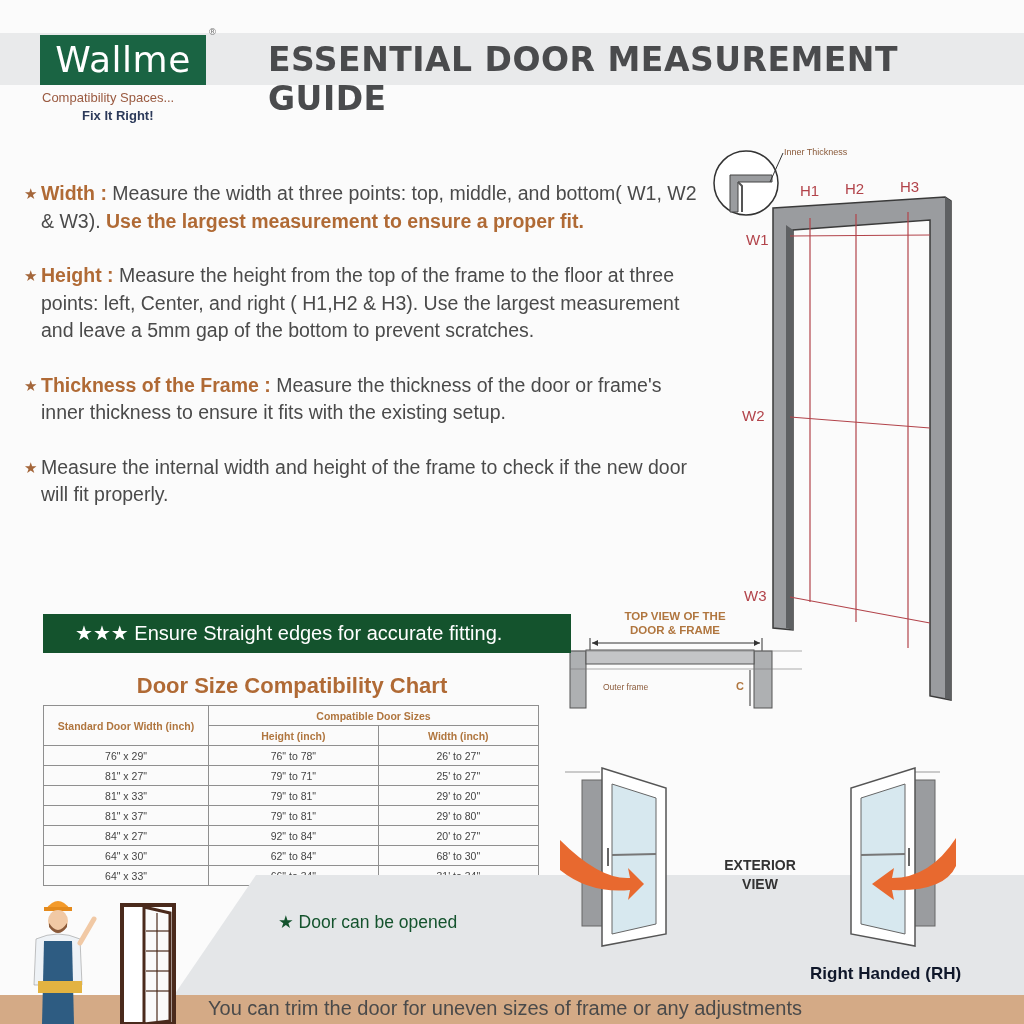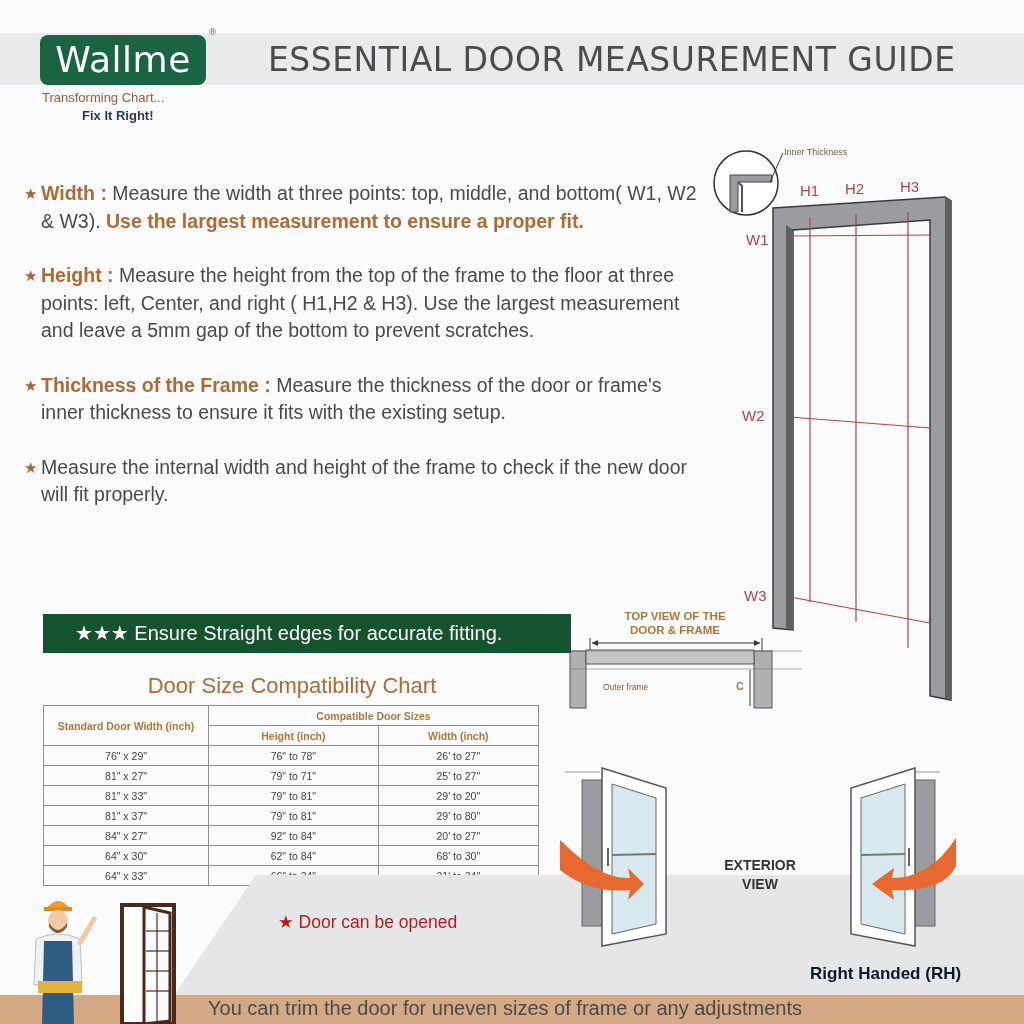--- a/index.html
+++ b/index.html
@@ -1,65 +1,65 @@
 <!DOCTYPE html>
 <html><head>
 <meta charset="utf-8">
 <style>
   * { box-sizing: border-box; margin: 0; padding: 0; }
   html, body { width: 1024px; height: 1024px; overflow: hidden; background: #fbfbfb; }
   body { position: relative; font-family: "DejaVu Sans", sans-serif; color: #4a4a4a; }
 
   .header-band { position: absolute; left: 0; top: 33px; width: 1024px; height: 52px; background: #e9eaeb; }
   .logo-box { position: absolute; left: 40px; top: 35px; width: 166px; height: 50px; background: #1a6443; color: #fff;
-    font-family: "DejaVu Sans", sans-serif; font-size: 36px; line-height: 50px; text-align: center; letter-spacing: 0.5px; border-radius: 8px; }
+    font-family: "DejaVu Sans", sans-serif; font-size: 36px; line-height: 50px; text-align: center; letter-spacing: 0.5px; }
   .reg { position: absolute; left: 208px; top: 27px; font-size: 9px; color: #777; }
   .tagline1 { position: absolute; left: 42px; top: 90px; font-size: 13px; color: #9a5a40; font-family: "Liberation Sans", sans-serif; }
   .tagline2 { position: absolute; left: 82px; top: 108px; font-size: 13px; color: #2c3a5a; font-weight: bold; font-family: "Liberation Sans", sans-serif; }
-  .page-title { position: absolute; left: 268px; top: 40px; font-size: 33px; color: #4a4b4d; font-family: "DejaVu Sans", sans-serif; letter-spacing: 0.5px; }
+  .page-title { position: absolute; left: 268px; top: 40px; font-size: 33px; color: #4a4b4d; font-family: "DejaVu Sans", sans-serif; letter-spacing: 0.5px; font-weight: bold; }
 
   .bullets { position: absolute; left: 24px; top: 180px; width: 680px; font-size: 19.5px; line-height: 27.5px; color: #4a4a4a; font-family: "Liberation Sans", sans-serif; }
   .bullet { position: relative; padding-left: 17px; margin-bottom: 27px; }
   .bullet .star { position: absolute; left: 0; top: 0; color: #a4663a; font-size: 15px; }
   .accent { color: #b06a35; font-weight: bold; }
 
   .banner { position: absolute; left: 43px; top: 614px; width: 528px; height: 39px; background: #14532d; color: #fff;
     font-size: 20px; line-height: 39px; padding-left: 32px; font-family: "Liberation Sans", sans-serif; }
 
-  .chart-title { position: absolute; left: 42px; top: 673px; width: 500px; text-align: center; font-size: 22px; font-weight: normal; color: #b06a35; font-family: "Liberation Sans", sans-serif; }
+  .chart-title { position: absolute; left: 42px; top: 673px; width: 500px; text-align: center; font-size: 22px; font-weight: bold; color: #b06a35; font-family: "Liberation Sans", sans-serif; }
 
   table.compat { position: absolute; left: 43px; top: 705px; width: 496px; border-collapse: collapse; font-family: "Liberation Sans", sans-serif; }
   table.compat td, table.compat th { border: 1px solid #8f8f8f; text-align: center; font-size: 10.5px; height: 20px; color: #444; }
   table.compat th { color: #b0763f; font-weight: bold; font-size: 10.5px; }
 
   .frame-svg { position: absolute; left: 700px; top: 140px; }
   .topview-svg { position: absolute; left: 565px; top: 605px; }
   .doors-area { position: absolute; left: 560px; top: 760px; }
 
   .floor-grey { position: absolute; left: 0; top: 875px; width: 1024px; height: 120px; background: #e4e6e8; clip-path: polygon(25% 0, 100% 0, 100% 100%, 17% 100%); }
   .bottom-band { position: absolute; left: 0; top: 995px; width: 1024px; height: 29px; background: #d4aa86; }
   .bottom-text { position: absolute; left: 208px; top: 997px; font-size: 20px; color: #4a4a4a; font-family: "Liberation Sans", sans-serif; }
 
-  .open-note { position: absolute; left: 278px; top: 910px; font-size: 17.5px; line-height: 25px; color: #b91c1c; font-family: "Liberation Sans", sans-serif; }
+  .open-note { position: absolute; left: 278px; top: 910px; font-size: 17.5px; line-height: 25px; color: #14532d; font-family: "Liberation Sans", sans-serif; }
   .open-note .line2 { padding-left: 18px; display: block; }
 
   .exterior { position: absolute; left: 700px; top: 832px; width: 120px; text-align: center; font-size: 14px; font-weight: bold; color: #333; line-height: 19px; font-family: "Liberation Sans", sans-serif; margin-top: 24px; }
   .lh-label { position: absolute; left: 532px; top: 1008px; font-size: 22px; font-weight: bold; color: #1d4ed8; font-family: "Liberation Sans", sans-serif; }
   .rh-label { position: absolute; left: 810px; top: 964px; font-size: 17px; font-weight: bold; color: #0f172a; font-family: "Liberation Sans", sans-serif; }
 
   .worker { position: absolute; left: 28px; top: 895px; }
   .small-door { position: absolute; left: 120px; top: 903px; }
 </style>
 </head>
 <body>
 
 <div class="header-band"></div>
 <div class="logo-box">Wallme</div>
 <div class="reg">®</div>
-<div class="tagline1">Transforming Chart...</div>
+<div class="tagline1">Compatibility Spaces...</div>
 <div class="tagline2">Fix It Right!</div>
 <div class="page-title">ESSENTIAL DOOR MEASUREMENT GUIDE</div>
 
 <div class="bullets">
   <div class="bullet">
     <span class="star">★</span>
     <span class="accent">Width :</span><span> Measure the width at three points: top, middle, and bottom( W1, W2 &amp; W3). </span><span class="accent">Use the largest measurement to ensure a proper fit.</span>
   </div>
   <div class="bullet">
     <span class="star">★</span>

